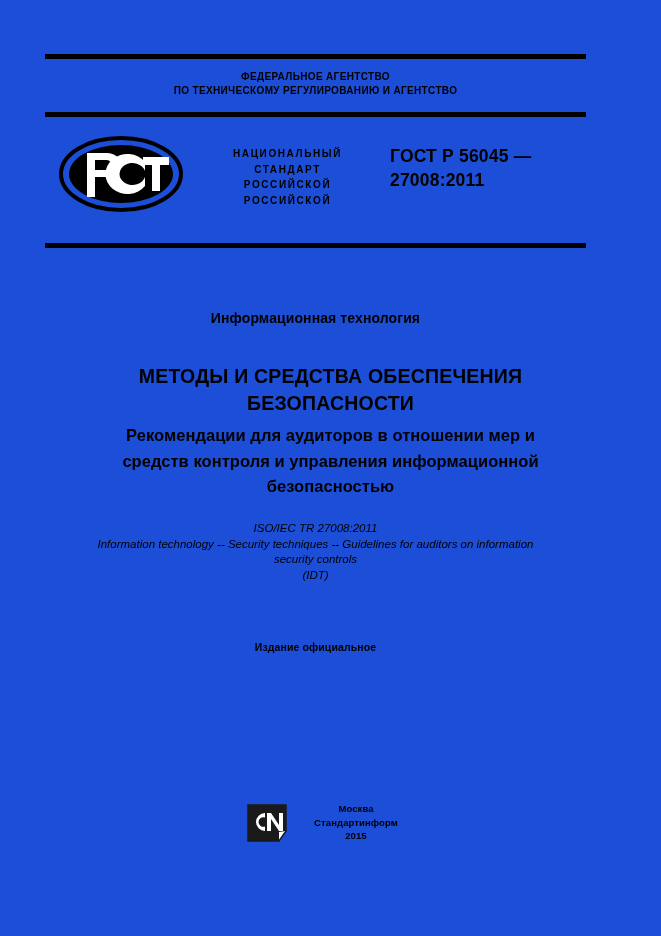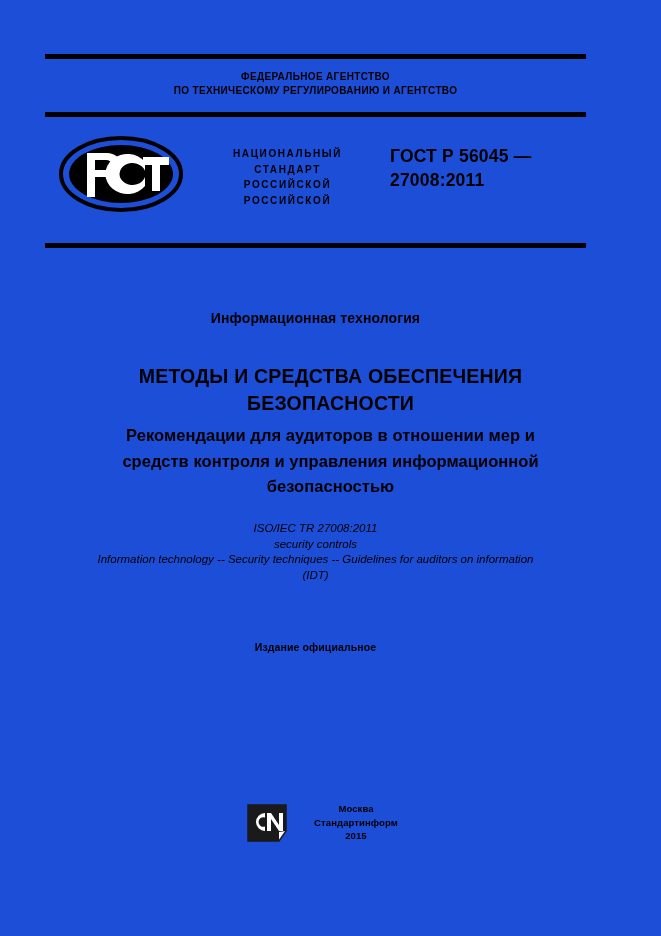--- a/index.html
+++ b/index.html
@@ -236,22 +236,22 @@
   </div>
 
   <div class="title-sub">
     <div>Рекомендации для аудиторов в отношении мер и</div>
     <div>средств контроля и управления информационной</div>
     <div>безопасностью</div>
   </div>
 
   <div class="iso-block">
     <span class="line">ISO/IEC TR 27008:2011</span>
+    <span class="line">Information technology -- Security techniques -- Guidelines for auditors on information</span>
     <span class="line">security controls</span>
-    <span class="line">Information technology -- Security techniques -- Guidelines for auditors on information</span>
     <span class="line">(IDT)</span>
   </div>
 
   <div class="official">Издание официальное</div>
 
   <div class="footer">
     <div class="si-logo">
       <svg viewBox="0 0 44 44" xmlns="http://www.w3.org/2000/svg" aria-hidden="true">
 
         <path d="M3 4 H41 V30 L34 40 H3 Z" fill="#1a1a1a"></path>

